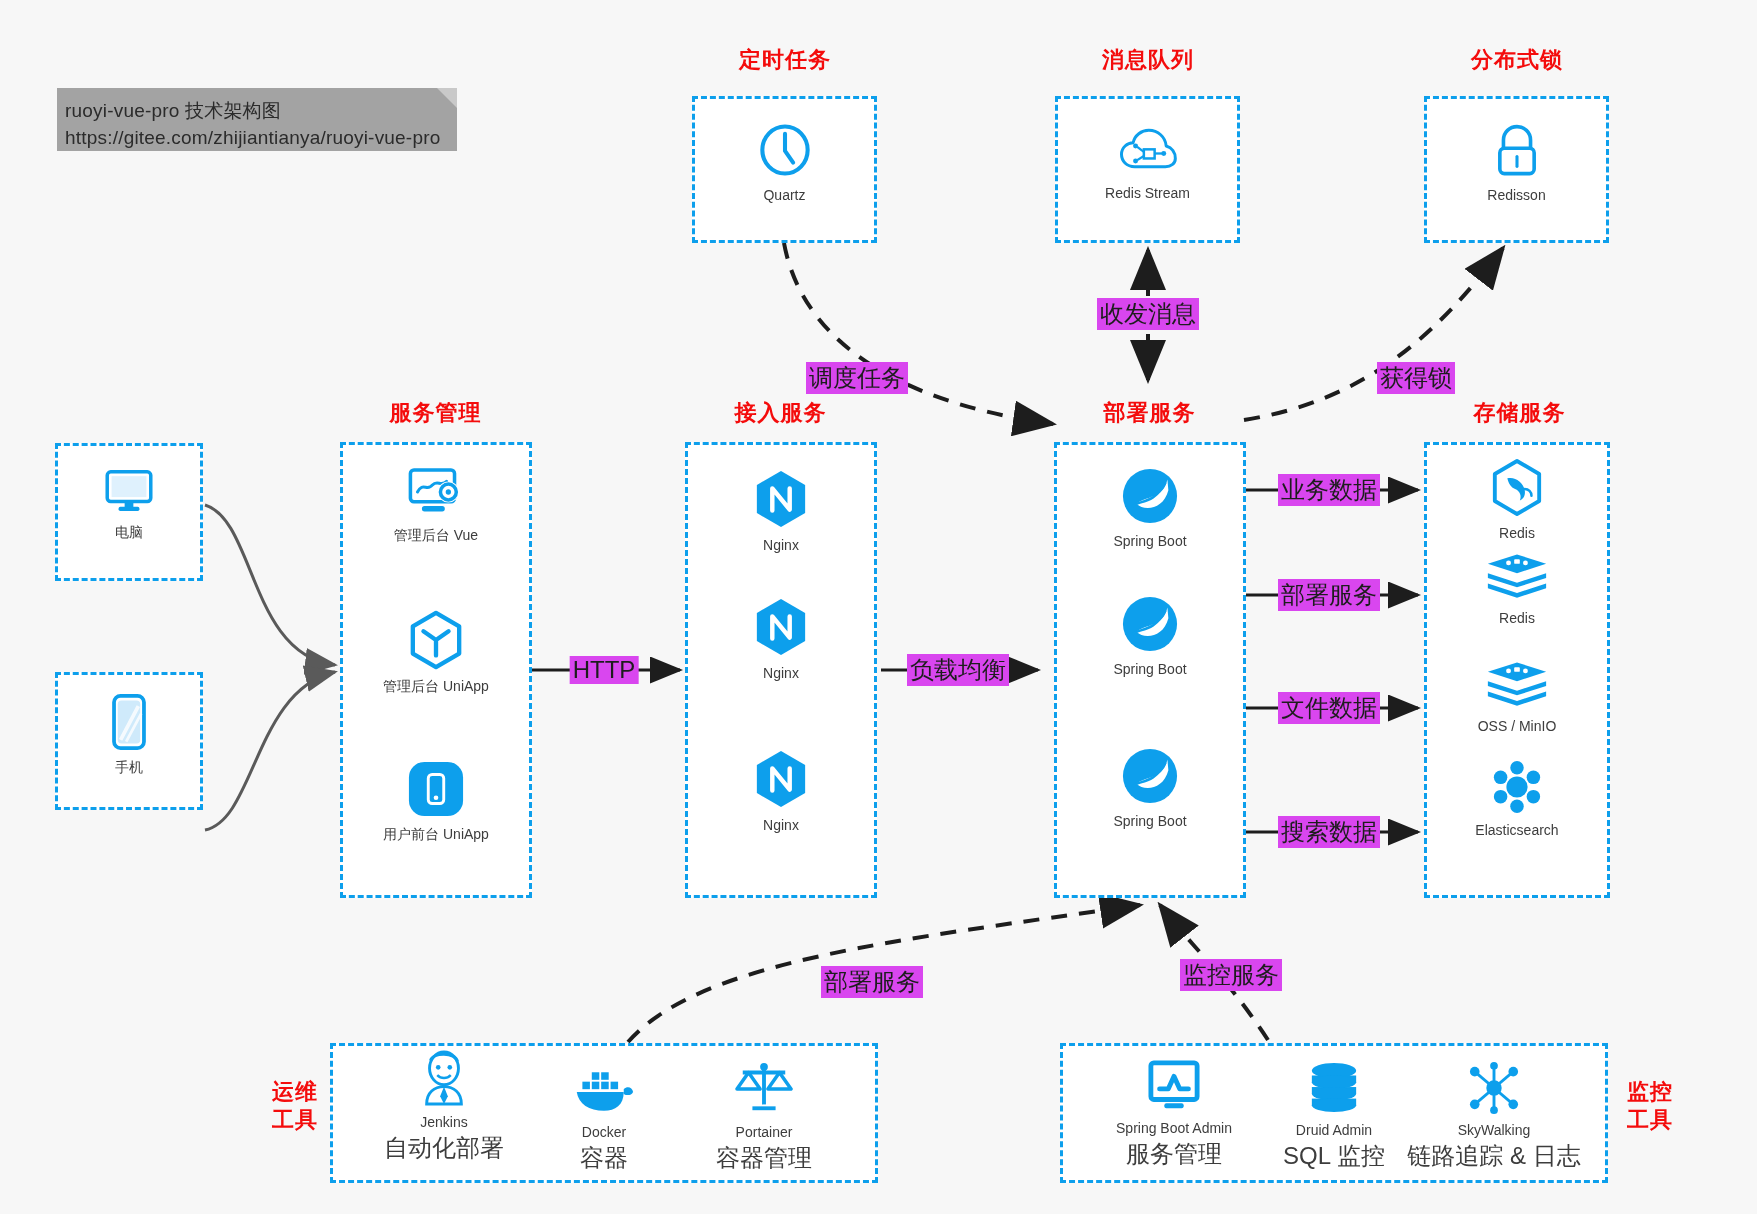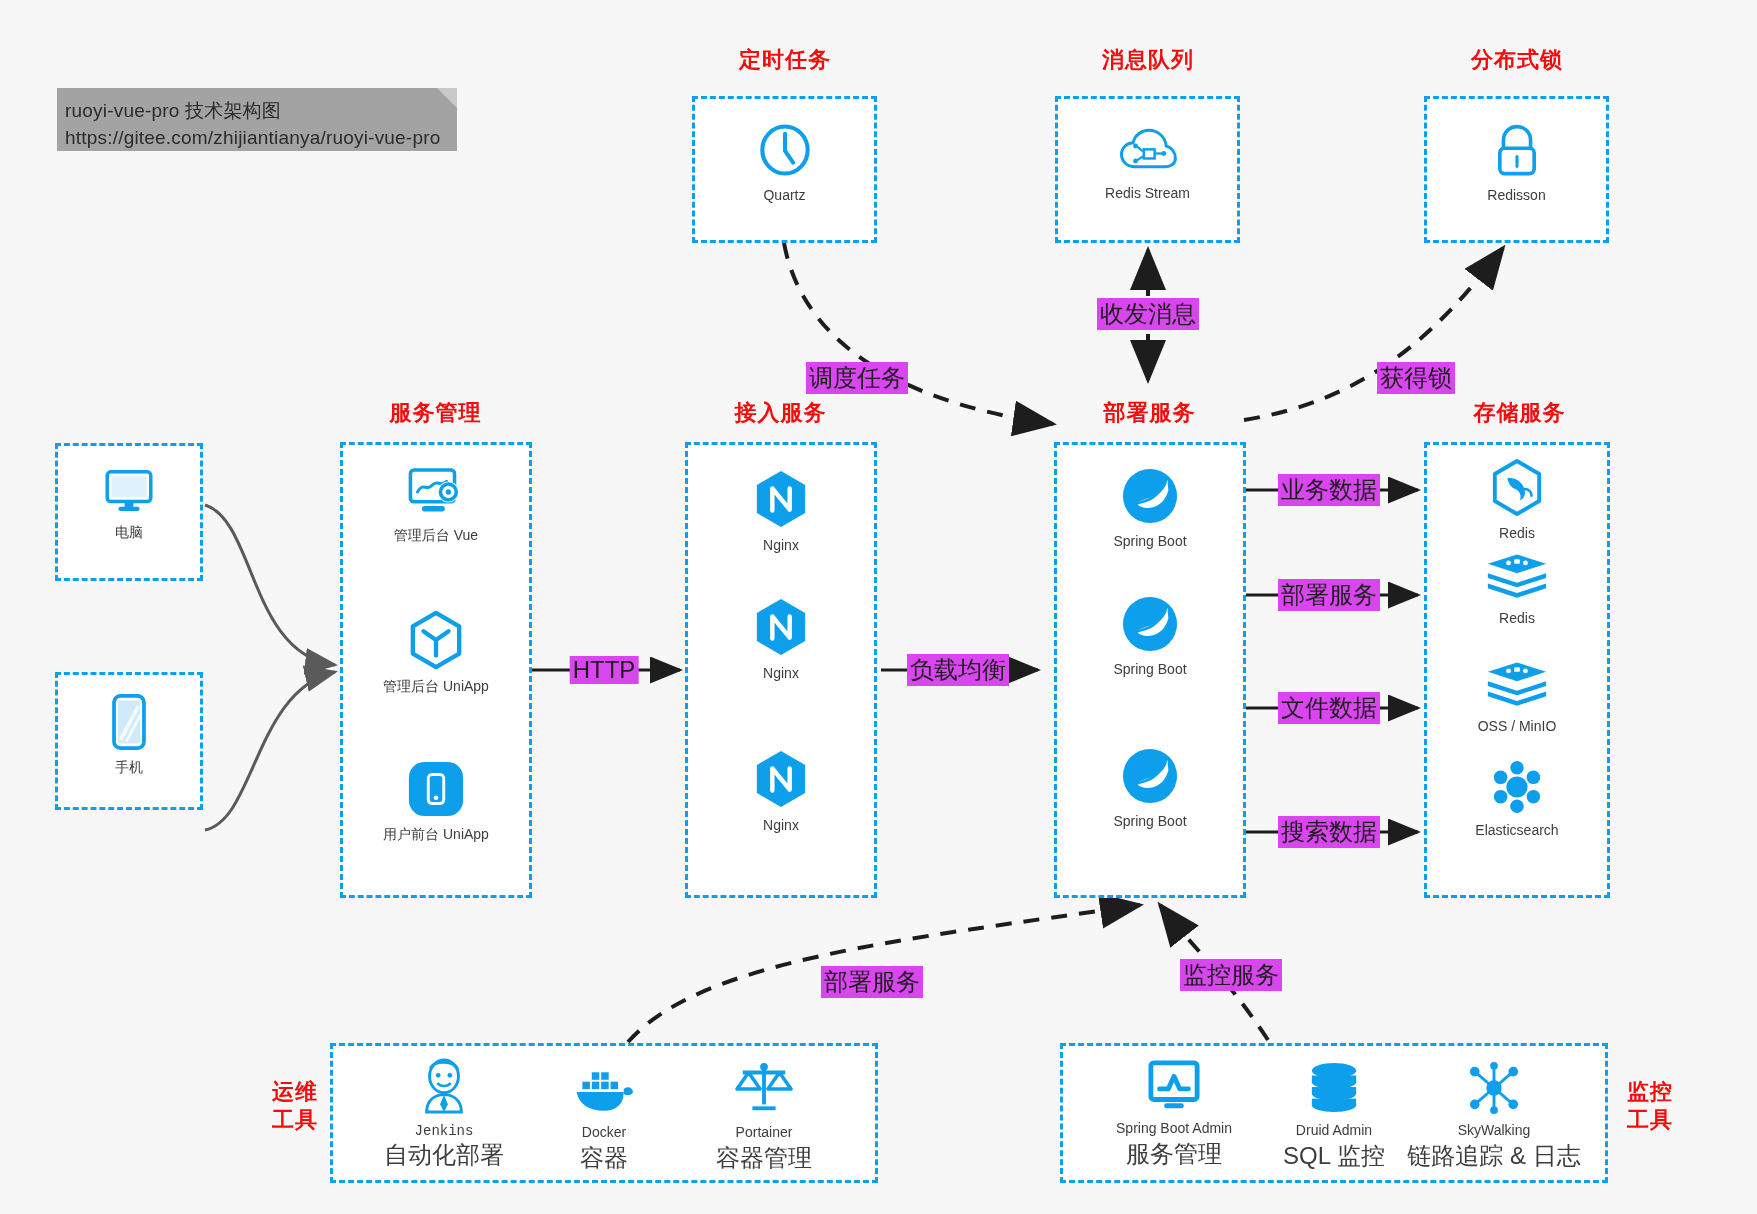--- a/index.html
+++ b/index.html
@@ -384,21 +384,21 @@
       </span>
       <div class="node-label">Elasticsearch</div>
     </div>
   </div>
 
   <div class="grp-title side" style="left:255px; top:1078px; width:80px;">
     <div>运维</div>
     <div>工具</div>
   </div>
   <div class="dbox" style="left:330px; top:1043px; width:548px; height:140px;">
-    <div class="node" style="top:10px; left:-160px;font-family:Liberation Mono, monospace;">
+    <div class="node" style="top:2px; left:-160px;">
       <span class="icon">
         <svg width="54" height="58" viewBox="0 0 56 60">
           <ellipse cx="28" cy="21" rx="15" ry="17" fill="none" stroke="#0d9fec" stroke-width="3"></ellipse>
           <path d="M14 13 C16 4 40 4 42 14" fill="none" stroke="#0d9fec" stroke-width="3"></path>
           <circle cx="22" cy="20" r="2.4" fill="#0d9fec"></circle>
           <circle cx="34" cy="20" r="2.4" fill="#0d9fec"></circle>
           <path d="M21 28 C25 32 31 32 35 28" fill="none" stroke="#0d9fec" stroke-width="2.6"></path>
           <path d="M10 58 C10 46 18 40 28 40 C38 40 46 46 46 58 Z" fill="none" stroke="#0d9fec" stroke-width="3"></path>
           <path d="M28 40 L24 50 L28 58 L32 50 Z" fill="#0d9fec"></path>
         </svg>

